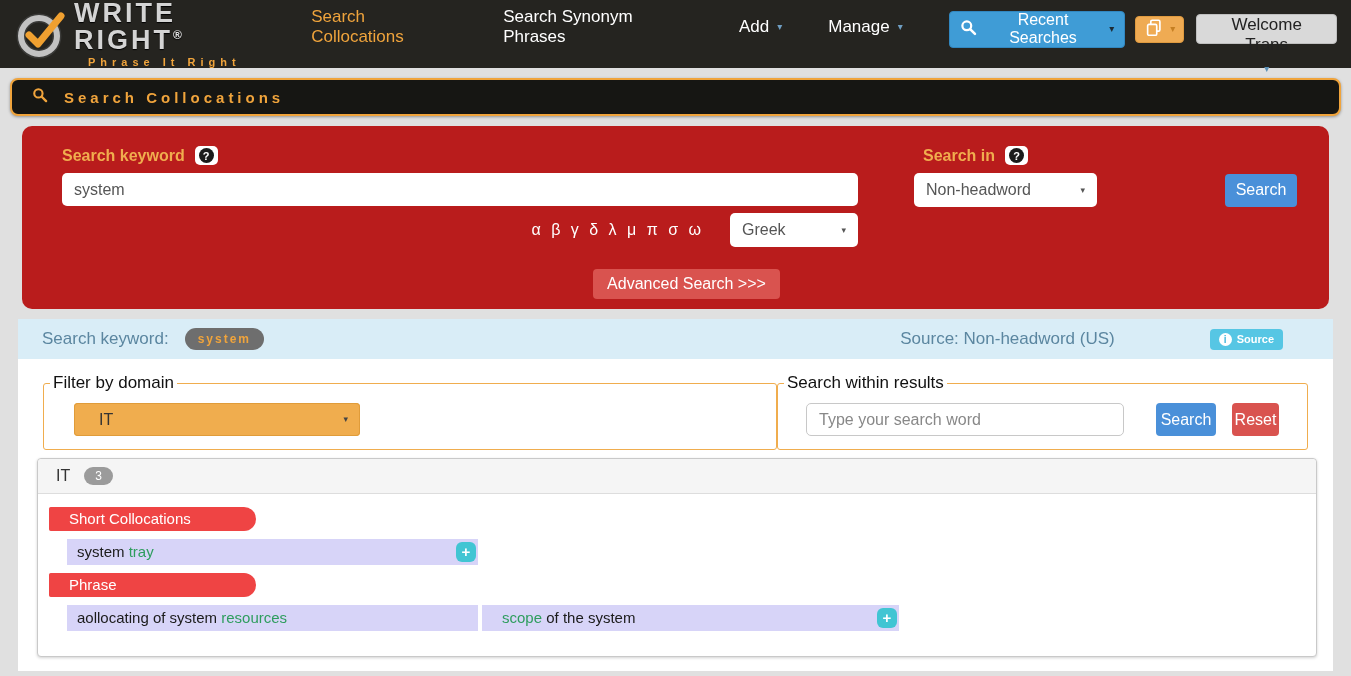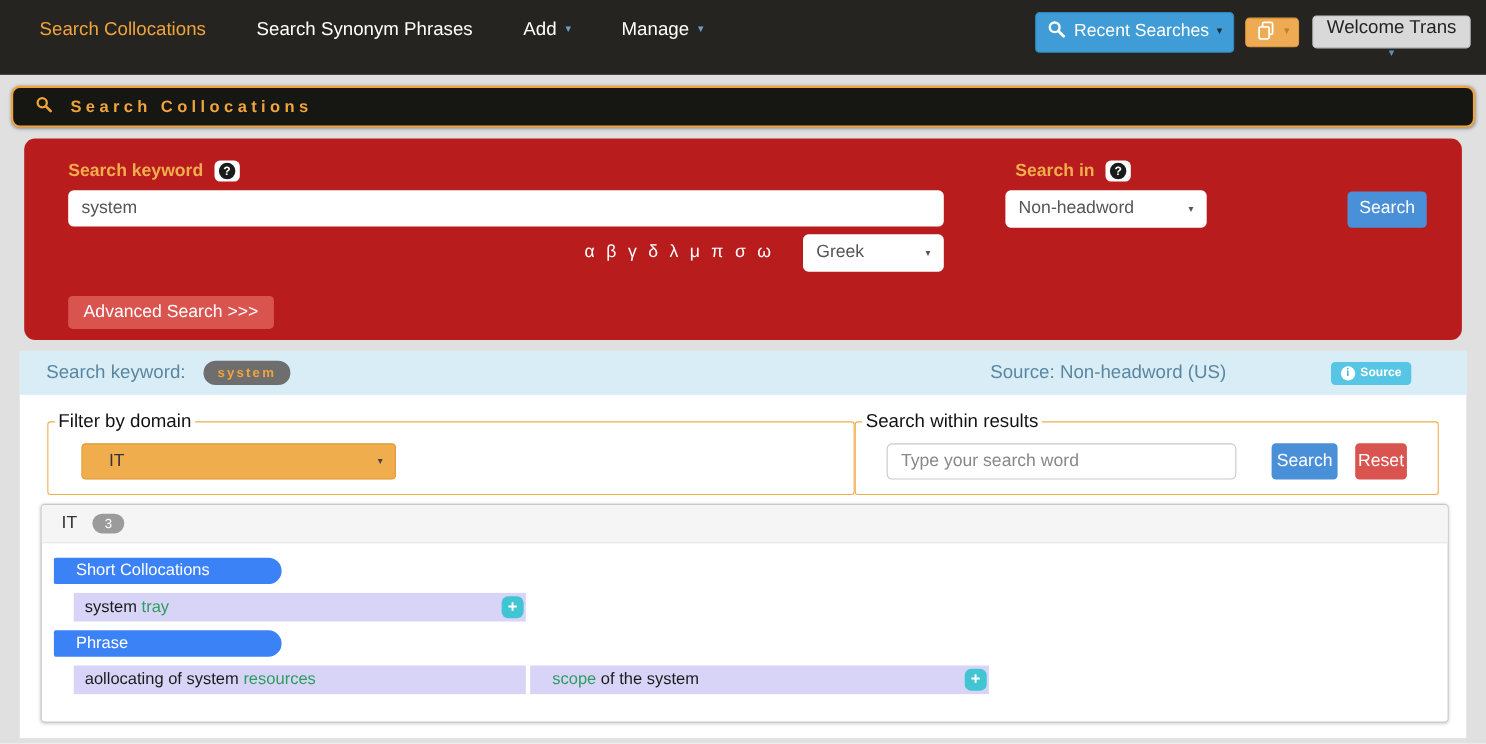--- a/index.html
+++ b/index.html
@@ -78,21 +78,21 @@
   .sel-greek { width: 128px; }
   .col-right { margin-left: 56px; flex: 1; }
   .col-right .label-row { margin-left: 9px; }
   .row-inline { display: flex; align-items: center; }
   .sel-searchin { width: 183px; }
   .btn-search-main {
     width: 72px; height: 33px; margin-left: 128px;
     background: #4a90d9; border: none; border-radius: 4px;
     color: #fff; font-size: 16px; cursor: pointer; font-family: inherit;
   }
-  .advanced-row { display: flex; justify-content: flex-start; margin-top: 22px; }
+  .advanced-row { display: flex; justify-content: center; margin-top: 22px; }
   .btn-advanced {
     background: #d9534f; border: none; border-radius: 4px;
     color: #fff; font-size: 16px; padding: 6px 14px; cursor: pointer; font-family: inherit;
   }
   
   .content { margin: 10px 18px 0; background: #ffffff; }
   .info-bar { height: 40px; background: #d9edf7; display: flex; align-items: center; padding: 0 24px; }
   .info-label { color: #5b86a0; font-size: 17px; }
   .keyword-badge {
     margin-left: 16px; background: #6e6e6e; border-radius: 12px;
@@ -137,21 +137,21 @@
     background: #f5f5f5; border-bottom: 1px solid #ddd; border-radius: 4px 4px 0 0;
     padding: 8px 18px; display: flex; align-items: center;
   }
   .group-label { font-size: 16px; color: #333; }
   .group-count {
     margin-left: 14px; background: #9b9b9b; border-radius: 10px;
     color: #fff; font-size: 12px; padding: 2px 11px;
   }
   .results-body { padding: 13px 10px 17px 11px; }
   .section-pill {
-    display: inline-block; background: #3b82f6; color: #fff; font-size: 15px;
+    display: inline-block; background: #ef4444; color: #fff; font-size: 15px;
     padding: 3px 16px 4px 20px; min-width: 207px;
     border-radius: 2px 14px 14px 2px; margin-bottom: 8px;
   }
   .item-row { display: flex; gap: 4px; margin: 0 0 8px 18px; }
   .colloc-item {
     position: relative; width: 411px; background: #d7d4f8;
     font-size: 15px; color: #1b1b1b; padding: 4px 28px 5px 10px; cursor: pointer;
   }
   .colloc-item.wide { width: 417px; padding-left: 20px; }
   .grn { color: #2e9d5e; }
@@ -159,20 +159,33 @@
     position: absolute; right: 2px; top: 50%; transform: translateY(-50%);
     width: 20px; height: 20px; background: #41c5d3; border: none; border-radius: 6px;
     color: #fff; font-size: 15px; font-weight: bold; line-height: 18px;
     display: flex; align-items: center; justify-content: center; cursor: pointer; font-family: inherit;
   }
 </style>
 </head>
 <body>
 
 <div class="navbar">
+  <div class="brand">
+    <span>
+      <svg width="54" height="54" viewBox="0 0 54 54">
+        <circle cx="25" cy="29" r="18" fill="none" stroke="#3a3a38" stroke-width="9"></circle>
+        <circle cx="25" cy="29" r="18" fill="none" stroke="#c2c2c2" stroke-width="6"></circle>
+        <path d="M15 28 L24 37 L47 9" fill="none" stroke="#f0a030" stroke-width="7" stroke-linecap="round" stroke-linejoin="round"></path>
+      </svg>
+    </span>
+    <div class="brand-text">
+      <div class="brand-title-row"><span>WRITE RIGHT</span><sup>®</sup></div>
+      <div class="brand-tagline">Phrase It Right</div>
+    </div>
+  </div>
   <div class="nav-links">
     <a class="nav-link active">Search Collocations</a>
     <a class="nav-link">Search Synonym Phrases</a>
     <a class="nav-link">
         <span>Add</span>
         <span class="caret blue">▾</span>
       </a>
     <a class="nav-link">
         <span>Manage</span>
         <span class="caret blue">▾</span>

